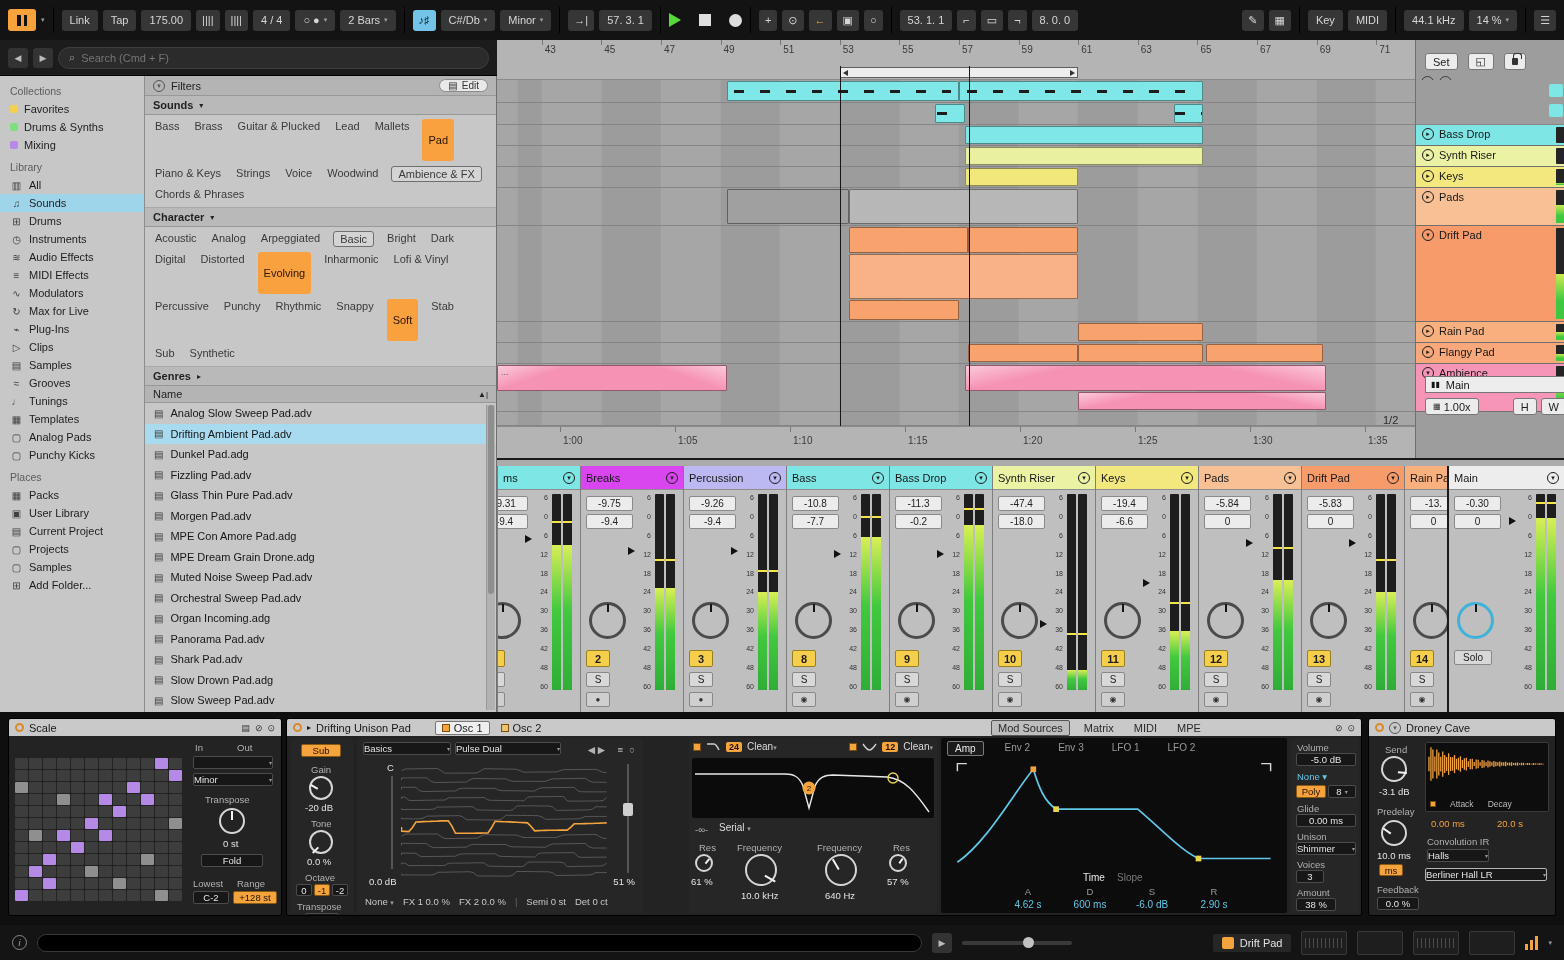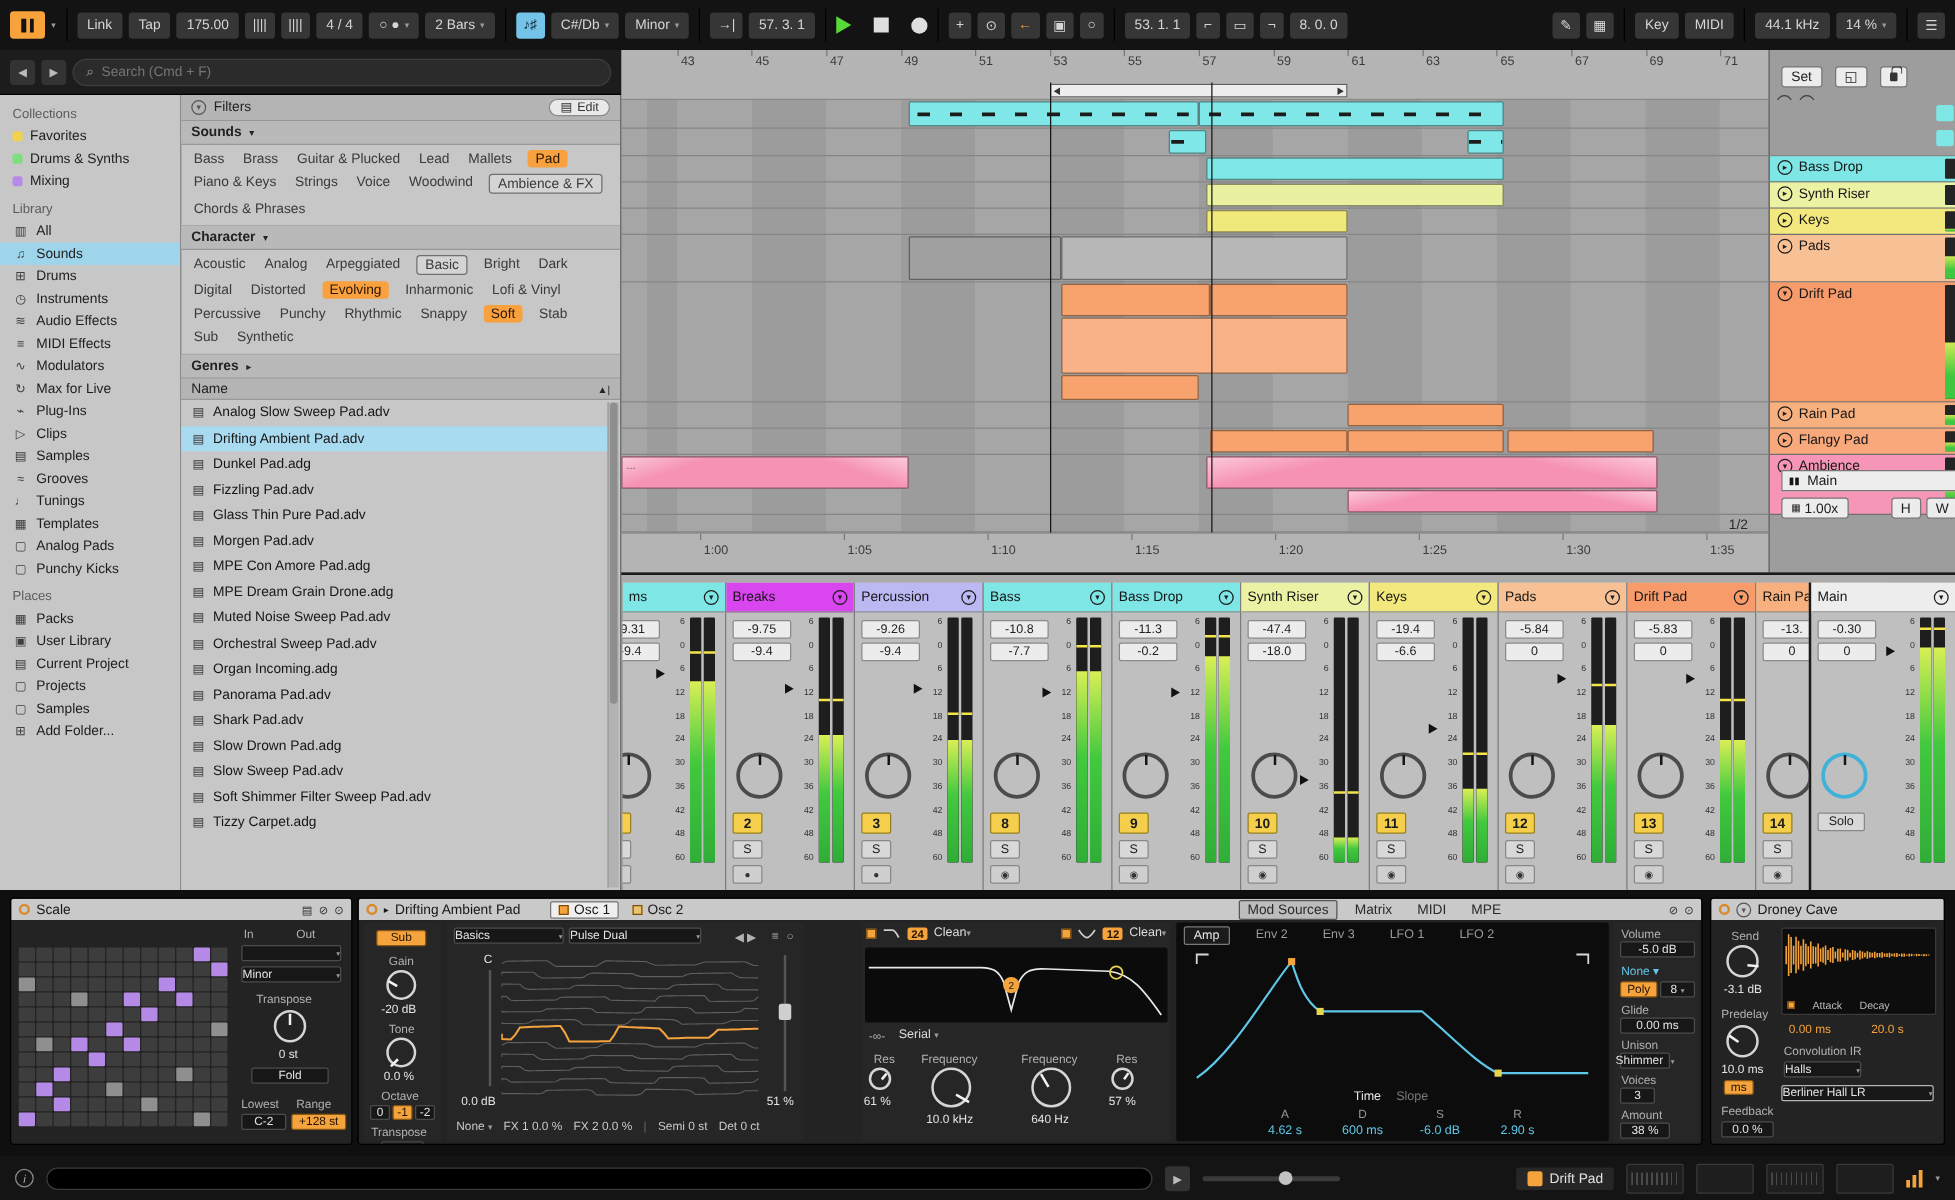--- a/index.html
+++ b/index.html
@@ -31,21 +31,21 @@
 .side-item.sel{background:#9fd5eb}
 .side-swatch{width:8px;height:8px;border-radius:2px;flex:0 0 auto}
 .side-ico{width:13px;color:#404040;font-size:10px;text-align:center;flex:0 0 auto}
 
 #browser{position:absolute;left:145px;top:76px;width:352px;height:636px;background:#c7c7c7;border-right:1px solid #6f6f6f;display:flex;flex-direction:column}
 .panel-head{background:#b4b4b4;border-bottom:1px solid #989898;display:flex;align-items:center;gap:6px;padding:3px 8px;color:#222}
 .ghead{background:#b9b9b9}
 .pill{background:#e9e9e9;border:1px solid #8c8c8c;border-radius:8px;padding:0 8px;font-size:10px;color:#333;display:inline-flex;gap:4px;align-items:center}
 .tagrow{padding:4px 8px 6px;border-bottom:1px solid #a9a9a9;display:flex;flex-wrap:wrap;column-gap:11px;row-gap:5px;color:#3a3a3a}
 .tag{white-space:nowrap;padding:1px 2px;border-radius:3px}
-.tag.active{background:#f8a13e;color:#2a1503;padding:1px 6px}
+.tag.active{background:#f8a13e;color:#2a1503;padding:15px 6px}
 .tag.boxed{border:1px solid #6f6f6f;background:#d4d4d4;padding:1px 6px}
 #results-head{background:#f2cb68;display:flex;align-items:center;gap:6px;padding:3px 8px;border-bottom:1px solid #a98b35;color:#1c1c1c}
 #name-head{background:#b4b4b4;border-bottom:1px solid #989898;padding:2px 8px;display:flex;align-items:center;color:#222}
 #results{flex:1;overflow:hidden;position:relative;background:#c7c7c7}
 .res-item{display:flex;align-items:center;gap:7px;height:20.5px;padding:0 9px;color:#161616;white-space:nowrap;overflow:hidden}
 .res-item.sel{background:#a8daf0}
 .res-ico{color:#3d3d3d;font-size:10px}
 #res-scroll{position:absolute;right:1px;top:2px;width:9px;bottom:2px;background:#b2b2b2;border-left:1px solid #9a9a9a}
 #res-scroll i{position:absolute;left:1px;right:1px;top:0;height:62%;background:#8e8e8e;border-radius:4px}
 #preview-bar{height:22px;background:#bdbdbd;border-top:1px solid #9a9a9a;display:flex;align-items:center;gap:8px;padding:0 8px}
@@ -1323,21 +1323,21 @@
       <div class="dbox" style="left:184px;top:155px;width:36px">C-2</div>
       <span class="lbl" style="left:228px;top:142px">Range</span>
       <div class="dbox orange" style="left:224px;top:155px;width:44px">+128 st</div>
     </div>
   </div>
 
   <div class="dev" style="left:286px;width:1076px">
     <div class="dev-head">
       <span class="pwr"></span>
       <span style="font-size:8px">▸</span>
-      <span>Drifting Ambient Pad</span>
+      <span>Drifting Unison Pad</span>
       <span style="width:14px"></span>
       <span class="oscTab active">
           <span class="sq"></span>
           <span>Osc 1</span>
         </span>
       <span class="oscTab">
           <span class="sq dim"></span>
           <span>Osc 2</span>
         </span>
       <span id="toptabs" style="position:absolute;left:704px;display:flex;gap:8px;align-items:center">
@@ -1507,21 +1507,21 @@
         <div class="dbox" style="left:5px;top:15px;width:60px">-5.0 dB</div>
         <span class="lbl cyantext" style="left:6px;top:33px"><span>None</span> ▾</span>
         <div class="dbox orange" style="left:5px;top:47px;width:30px">Poly</div>
         <div class="dbox" style="left:37px;top:47px;width:28px">
             <span>8</span>
             <span class="caret">▾</span>
           </div>
         <span class="lbl" style="left:6px;top:65px">Glide</span>
         <div class="dbox" style="left:5px;top:76px;width:60px">0.00 ms</div>
         <span class="lbl" style="left:6px;top:93px">Unison</span>
-        <div class="dbox" style="left:5px;top:104px;width:40px">
+        <div class="dbox" style="left:5px;top:104px;width:60px">
             <span>Shimmer</span>
             <span class="spacer"></span>
             <span class="caret">▾</span>
           </div>
         <span class="lbl" style="left:6px;top:121px">Voices</span>
         <div class="dbox" style="left:5px;top:132px;width:28px">3</div>
         <span class="lbl" style="left:6px;top:149px">Amount</span>
         <div class="dbox" style="left:5px;top:160px;width:40px">38 %</div>
       </div>
     </div>

